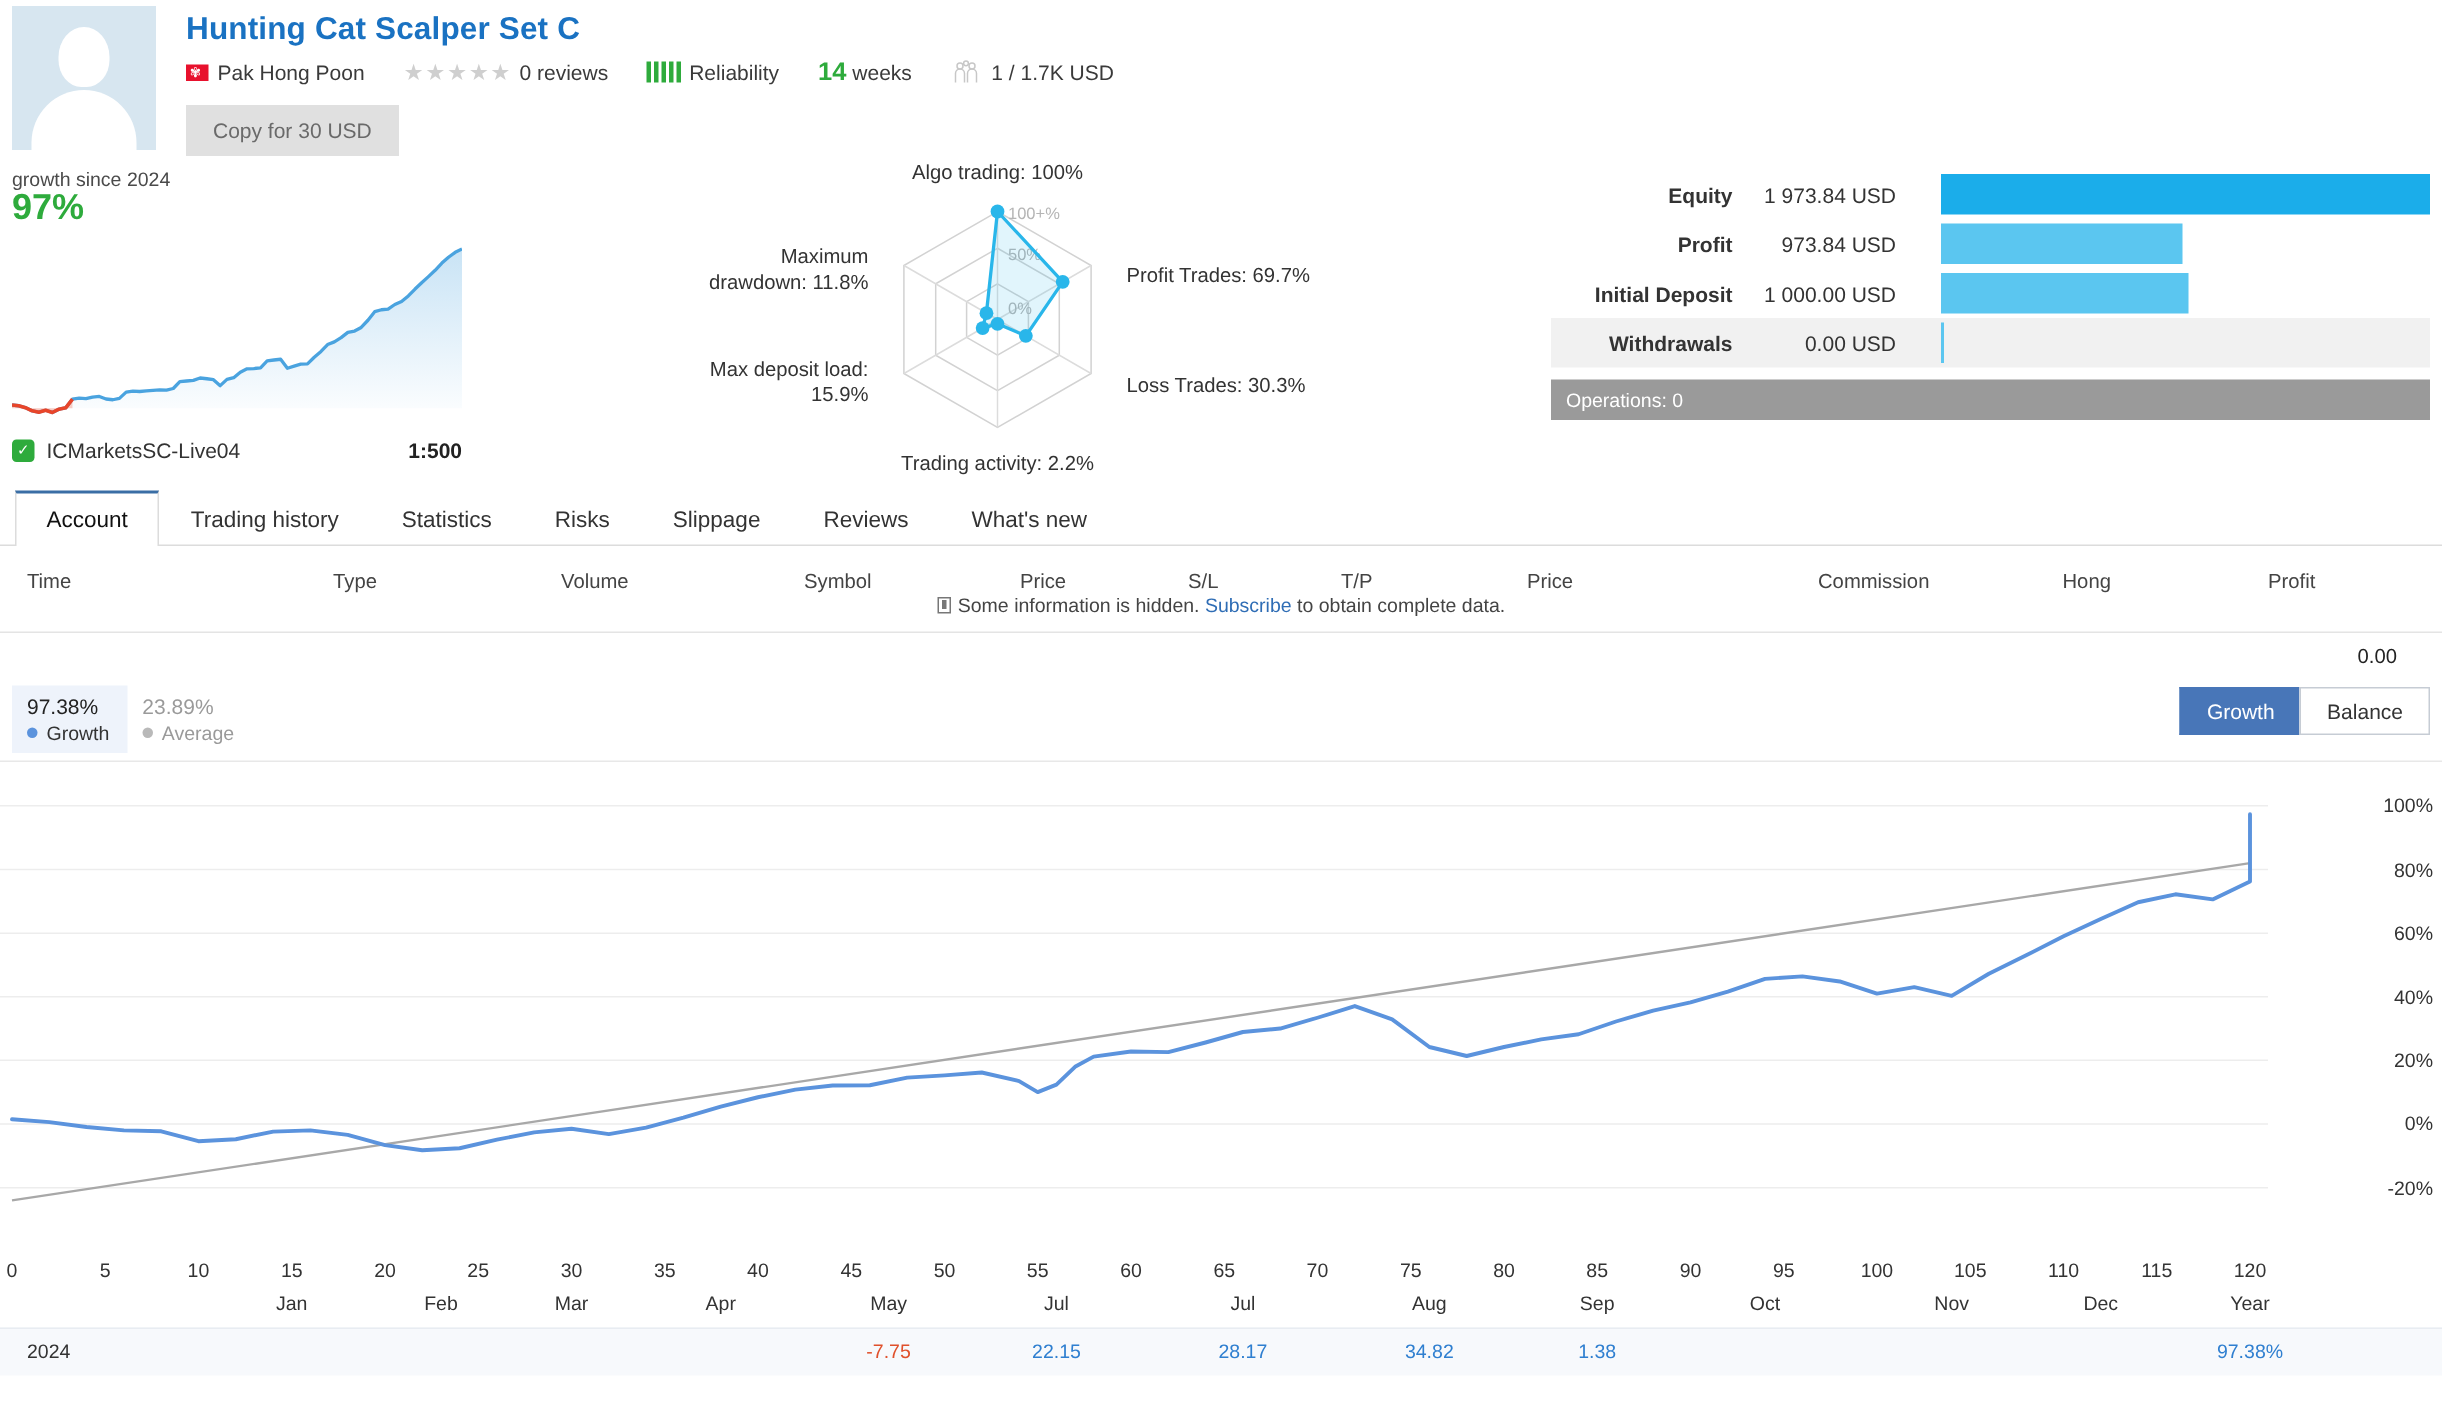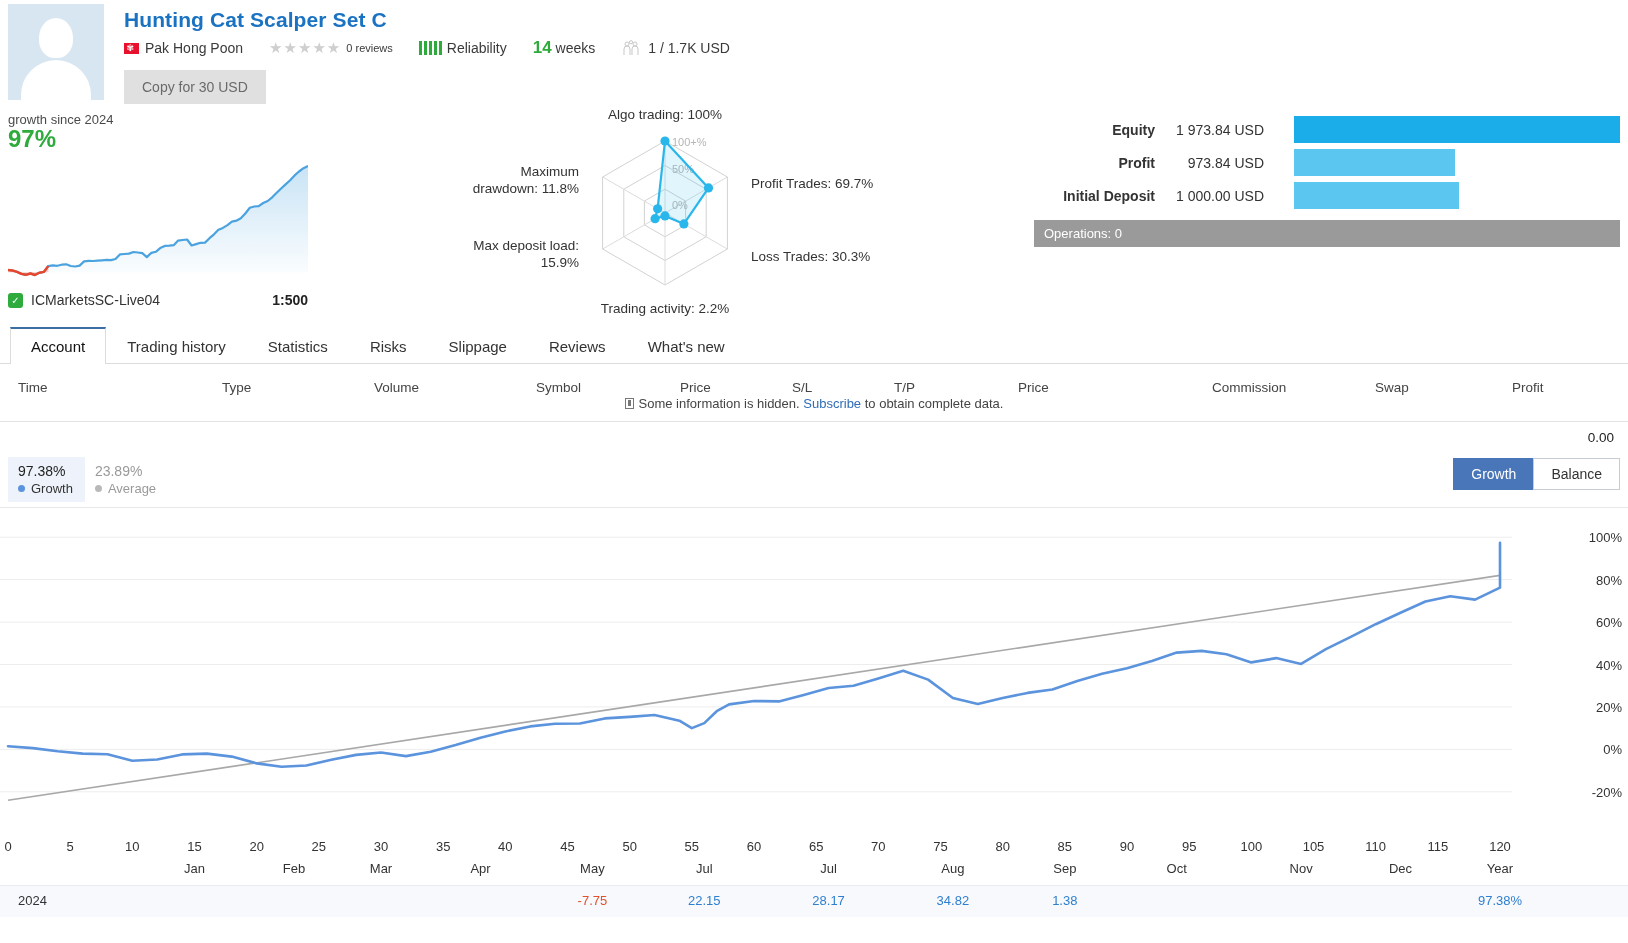--- a/index.html
+++ b/index.html
@@ -40,21 +40,21 @@
   .flag {
     display:inline-block; width:15px; height:11px; background:#e8112d;
     position:relative; margin-right:6px; vertical-align:-1px;
   }
   .flag:after {
     content:"✾"; position:absolute; color:#fff; font-size:9px;
     left:2.5px; top:-1px; line-height:12px;
   }
   .author { font-size:14px; color:#3a3a3a; margin-right:26px; display:flex; align-items:center;}
   .stars { color:#cfcfcf; font-size:15px; letter-spacing:1px; margin-right:5px; }
-  .reviews { font-size:11px; color:#3a3a3a; margin-right:26px; }
+  .reviews { font-size:14px; color:#3a3a3a; margin-right:26px; }
   .reliability { display:flex; align-items:center; margin-right:26px; }
   .rel-bars { display:flex; gap:2px; margin-right:5px; }
   .rel-bars i { display:block; width:3px; height:14px; background:#2eab3c; }
   .rel-label { font-size:14px; color:#3a3a3a; }
   .weeks { margin-right:26px; font-size:14px; color:#3a3a3a; }
   .weeks b { color:#2eab3c; font-size:17px; font-weight:bold; }
   .subs { display:flex; align-items:center; font-size:14px; color:#3a3a3a; }
   .subs-icon { margin-right:7px; opacity:.55; }
   .copy-btn {
     margin-top:10px; display:inline-block;
@@ -127,21 +127,21 @@
   }
   .hidden-note .ico {
     display:inline-block; width:9px; height:11px; border:1px solid #777;
     position:relative; vertical-align:-1px; margin-right:5px;
   }
   .hidden-note .ico:after{
     content:""; position:absolute; left:2px; top:1px; width:3px; height:6px; background:#777;
   }
   .hidden-note a { color:#2f6db5; text-decoration:none; }
   .total-row {
-    border-top:1px solid #e4e4e4; padding:8px 14px 8px 0;
+    border-top:1px solid #e4e4e4; padding:8px 30px 8px 0;
     text-align:right; font-size:13.5px; color:#222;
   }
 
   
   .chart-bar { position:relative; height:54px; }
   .legend { position:absolute; left:8px; top:4px; display:flex; }
   .legend-item { padding:6px 12px 6px 10px; }
   .legend-item.sel { background:#eef3fb; }
   .legend-val { font-size:14px; color:#222; font-weight:normal; }
   .legend-name { font-size:13px; margin-top:2px; display:flex; align-items:center; }
@@ -296,20 +296,25 @@
             <div class="eq-bar" style="width: 49.3%; background: rgb(91, 198, 240);"></div>
           </div>
         </div>
         <div class="eq-row">
           <div class="eq-label">Initial Deposit</div>
           <div class="eq-val">1 000.00 USD</div>
           <div class="eq-bar-cell">
             <div class="eq-bar" style="width: 50.6%; background: rgb(91, 198, 240);"></div>
           </div>
         </div>
+        <div class="eq-row shade">
+          <div class="eq-label">Withdrawals</div>
+          <div class="eq-val">0.00 USD</div>
+          <div class="eq-bar-cell"></div>
+        </div>
       </div>
     <div class="eq-ops">Operations: 0</div>
   </div>
 </div>
 
 <div class="tabs" id="tabs">
     <div class="tab active">Account</div>
     <div class="tab">Trading history</div>
     <div class="tab">Statistics</div>
     <div class="tab">Risks</div>
@@ -322,21 +327,21 @@
   <div class="tbl-head" id="tbl-head" style="position: relative; height: 30px;">
       <span style="position: absolute; left: 18px;">Time</span>
       <span style="position: absolute; left: 222px;">Type</span>
       <span style="position: absolute; left: 374px;">Volume</span>
       <span style="position: absolute; left: 536px;">Symbol</span>
       <span style="position: absolute; left: 680px;">Price</span>
       <span style="position: absolute; left: 792px;">S/L</span>
       <span style="position: absolute; left: 894px;">T/P</span>
       <span style="position: absolute; left: 1018px;">Price</span>
       <span style="position: absolute; left: 1212px;">Commission</span>
-      <span style="position: absolute; left: 1375px;">Swap</span>
+      <span style="position: absolute; left: 1375px;">Hong</span>
       <span style="position: absolute; left: 1512px;">Profit</span>
     </div>
   <div class="hidden-note">
     <span class="ico"></span><span>Some information is hidden. </span><a href="#">Subscribe</a><span> to obtain complete data.</span>
   </div>
   <div class="total-row">0.00</div>
 </div>
 
 <div class="chart-bar">
   <div class="legend">

